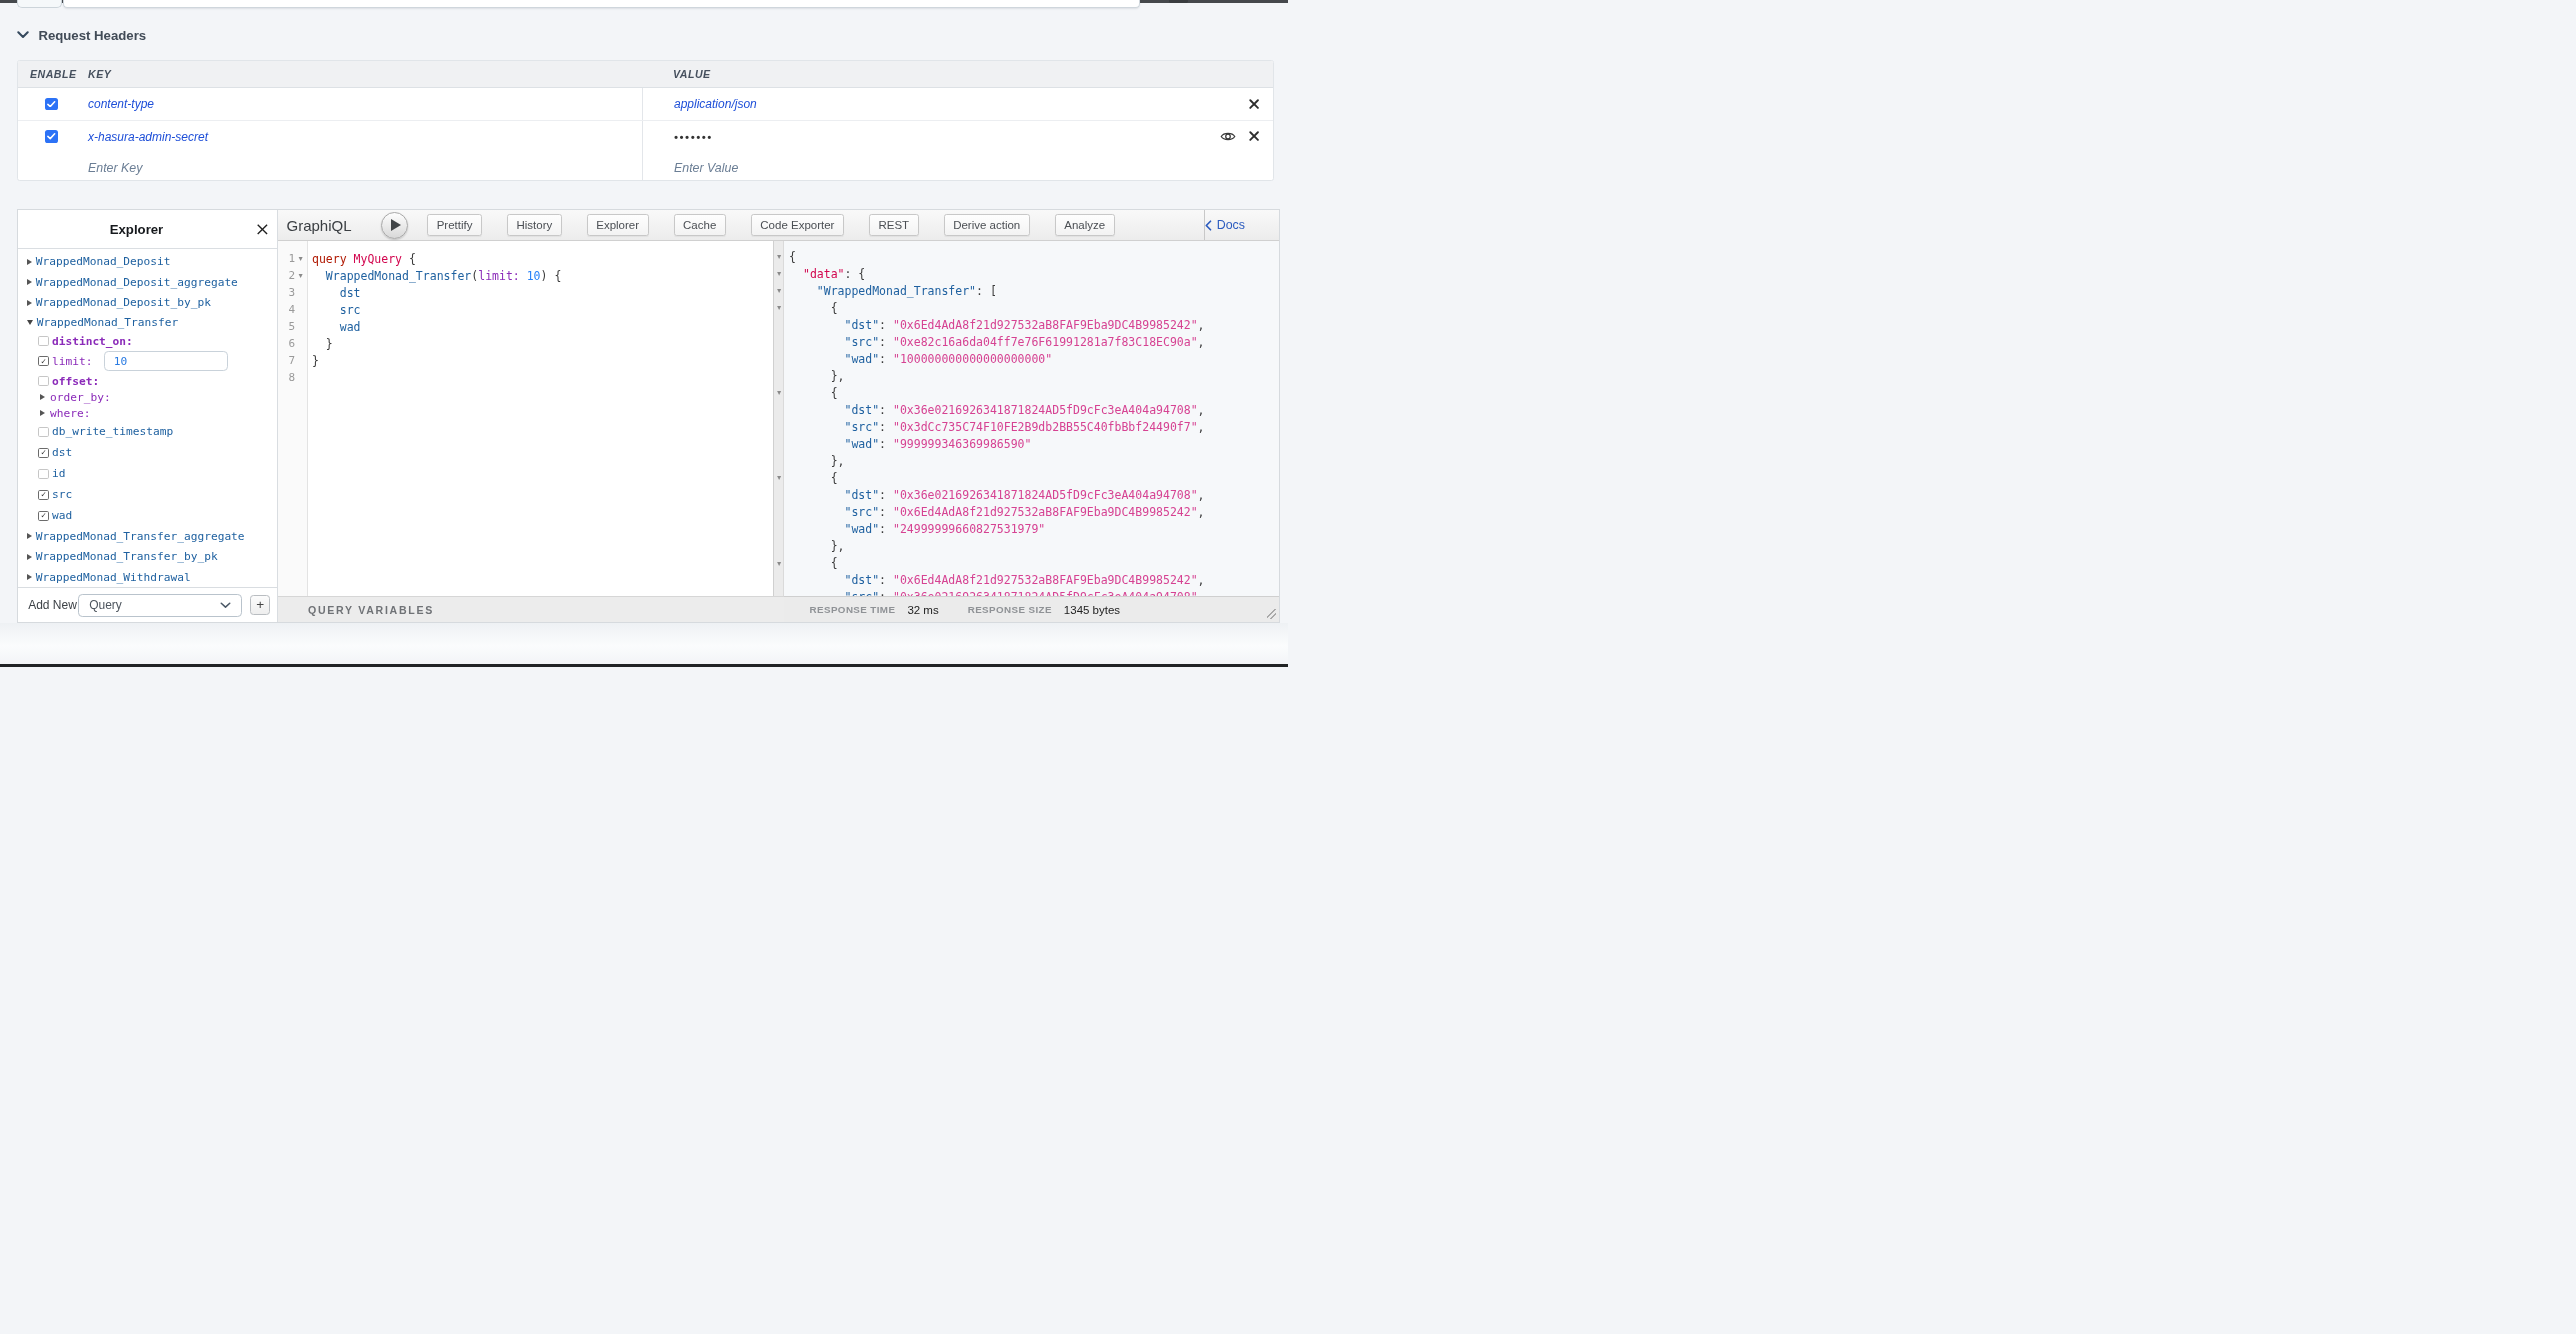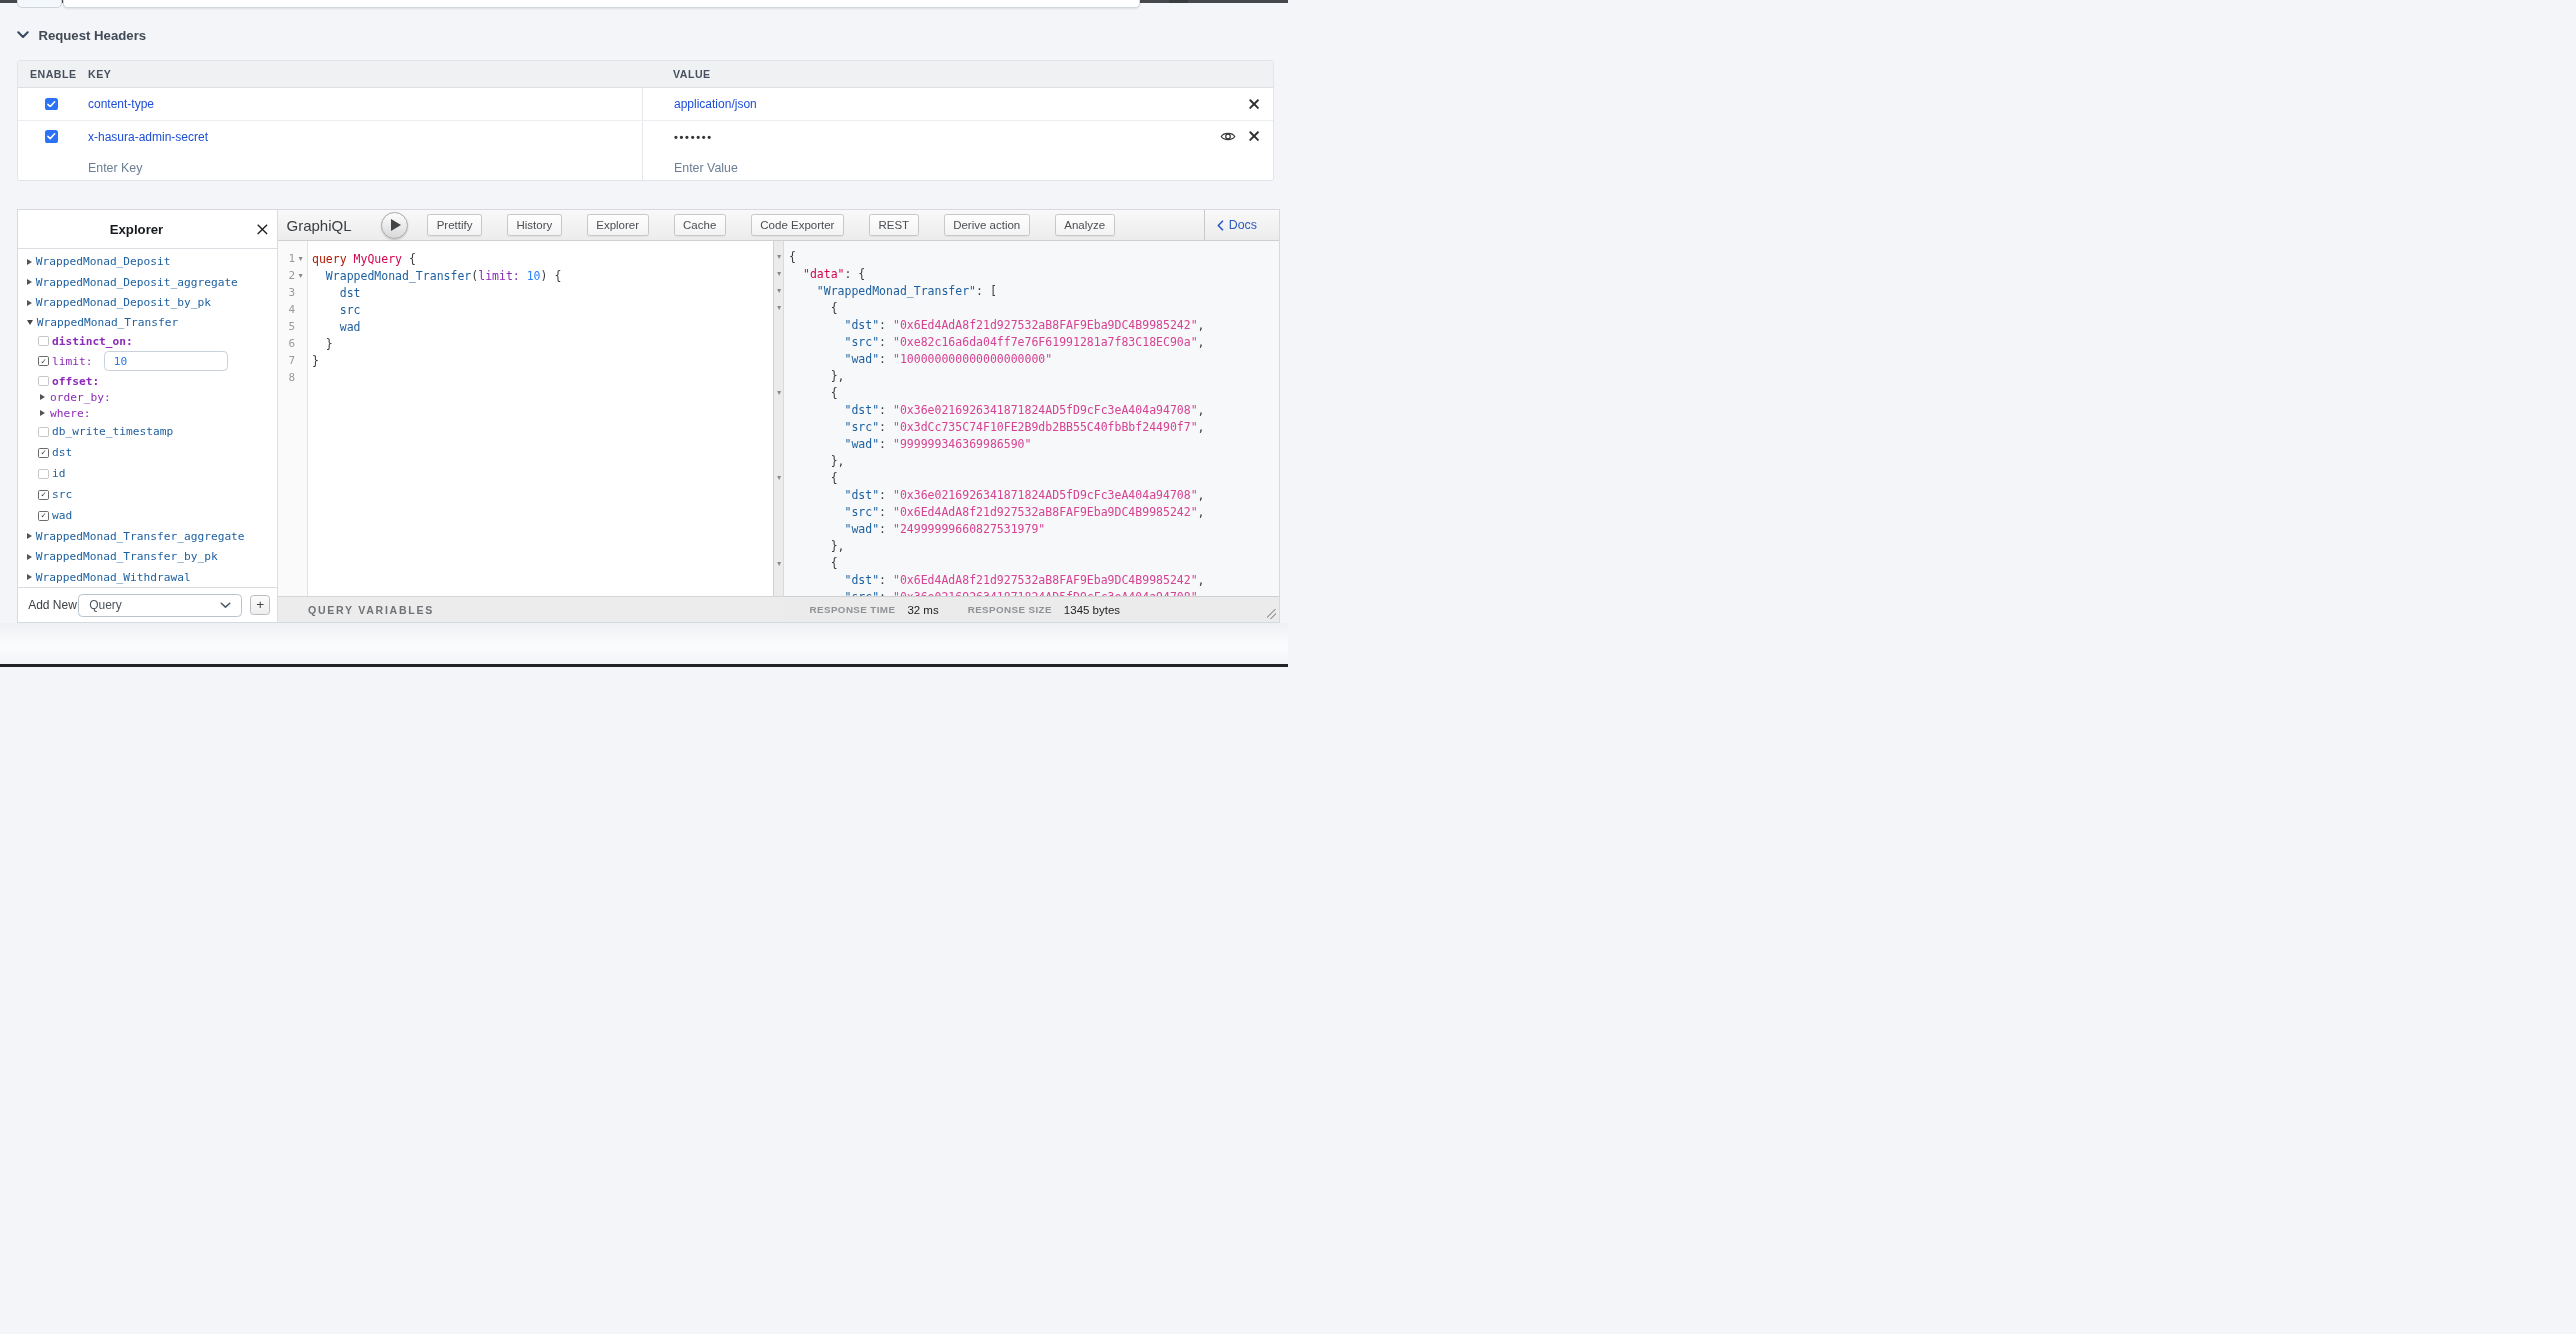--- a/index.html
+++ b/index.html
@@ -8,21 +8,21 @@
 
   
   .top-strip { position:absolute; left:0; top:0; width:1288px; height:2.6px; background:#45484c; }
   .top-notch { position:absolute; left:1169px; top:0; width:19px; height:3.4px; background:#3a3d40; border-radius:0 0 1.7px 1.7px; }
   .top-tabstub { position:absolute; left:17px; top:0; width:45px; height:7.7px; background:#f5f8fa; border:0.9px solid #ccd4da; border-top:none; border-radius:0 0 5.1px 5.1px; }
   .top-urlbar { position:absolute; left:63px; top:0; width:1077px; height:7.7px; background:#ffffff; border:0.9px solid #cfd6dc; border-top:none; border-radius:0 0 4.3px 4.3px; box-shadow:0 0.9px 1.7px rgba(120,130,140,.18); }
 
   
   .rh-header { position:absolute; left:17px; top:25.6px; height:19px; display:flex; align-items:center; gap:9.4px; cursor:pointer; }
   .rh-title { font-size:13.2px; font-weight:bold; color:#414b57; }
-  .rh-table { position:absolute; left:17px; top:60px; width:1257px; height:121px; background:#fff; border:0.9px solid #e1e5e9; border-radius:2.6px; overflow:hidden; }
+  .rh-table { position:absolute; left:17px; top:60px; width:1257px; height:121px; background:#fff; border:0.9px solid #e1e5e9; border-radius:2.6px; overflow:hidden;font-style:italic; }
   .ht-row { display:flex; width:100%; position:relative; }
   .ht-head { height:27px; background:#f0f1f3; border-bottom:0.9px solid #dde1e5; align-items:center; }
   .ht-head .c-label { font-size:10.6px; font-weight:bold; color:#46505e; letter-spacing:0.5px; }
   .c-enable { width:70px; flex:none; padding-left:12px; display:flex; align-items:center; }
   .c-key { width:554px; flex:none; display:flex; align-items:center; }
   .c-value { flex:1; display:flex; align-items:center; padding-left:31px; position:relative; }
   .ht-body-row { height:32px; align-items:center; }
   .ht-body-row + .ht-body-row { border-top:0.9px solid #eceef1; }
   .ht-body-row .c-value { border-left:0.9px solid #e3e6ea; height:100%; }
   .ht-body-row .c-enable { padding-left:27px; }
@@ -35,21 +35,21 @@
 
   
   .main-panel { position:absolute; left:17px; top:209px; width:1263px; height:414px; background:#fff; border:0.9px solid #d6dade; }
   .gq-toolbar { position:absolute; left:260px; right:0; top:0; height:31px; background:linear-gradient(#f9f9f9,#ececec); border-bottom:0.9px solid #d0d0d0; display:flex; align-items:center; }
   .gq-logo { margin-left:8.5px; font-size:15px; font-weight:500; color:#3a3e42; }
   .play-btn { margin-left:29px; width:27px; height:27px; border-radius:50%; background:linear-gradient(#fefefe,#d8d8d8); border:0.9px solid #a8a8a8; box-shadow:0 0.9px 1.7px rgba(0,0,0,.18); display:flex; align-items:center; justify-content:center; cursor:pointer; flex:none; }
   .play-tri { width:0; height:0; border-top:6.4px solid transparent; border-bottom:6.4px solid transparent; border-left:10.2px solid #404447; margin-left:3.4px; }
   .tb-buttons { display:flex; gap:25px; margin-left:19.6px; }
   .tb-btn { background:linear-gradient(#fefefe,#f3f3f3); border:0.9px solid #c8c8c8; border-radius:2.6px; color:#4b4f54; font-size:11.5px; padding:4.3px 8.5px; cursor:pointer; box-shadow:0 0.9px 0.9px rgba(0,0,0,.05); font-family:"Liberation Sans",sans-serif; white-space:nowrap; }
   .tb-divider { position:absolute; right:74px; top:0; width:0.9px; height:30px; background:#c8c8c8; }
-  .docs-link { position:absolute; right:22px; display:flex; align-items:center; gap:5.1px; cursor:pointer; }
+  .docs-link { position:absolute; right:34px; display:flex; align-items:center; gap:5.1px; cursor:pointer; }
   .docs-label { color:#2b5bbf; font-size:12.4px; }
 
   
   .explorer { position:absolute; left:0; top:0; bottom:0; width:260px; background:#fff; border-right:0.9px solid #d9dde1; }
   .exp-header { position:relative; height:39px; border-bottom:0.9px solid #dadee2; display:flex; align-items:center; justify-content:center; }
   .exp-title { font-size:13.2px; font-weight:bold; color:#16191d; margin-right:22px; }
   .exp-close { position:absolute; right:8.5px; top:12.8px; cursor:pointer; }
   .exp-tree { position:absolute; top:39px; left:0; right:0; height:340px; overflow:hidden; padding-top:2.6px; font-family:"DejaVu Sans Mono", monospace; font-size:11.2px; }
   .t-row { display:flex; align-items:center; cursor:pointer; }
   .t-root { height:20.4px; padding-left:8.5px; gap:4.3px; }

